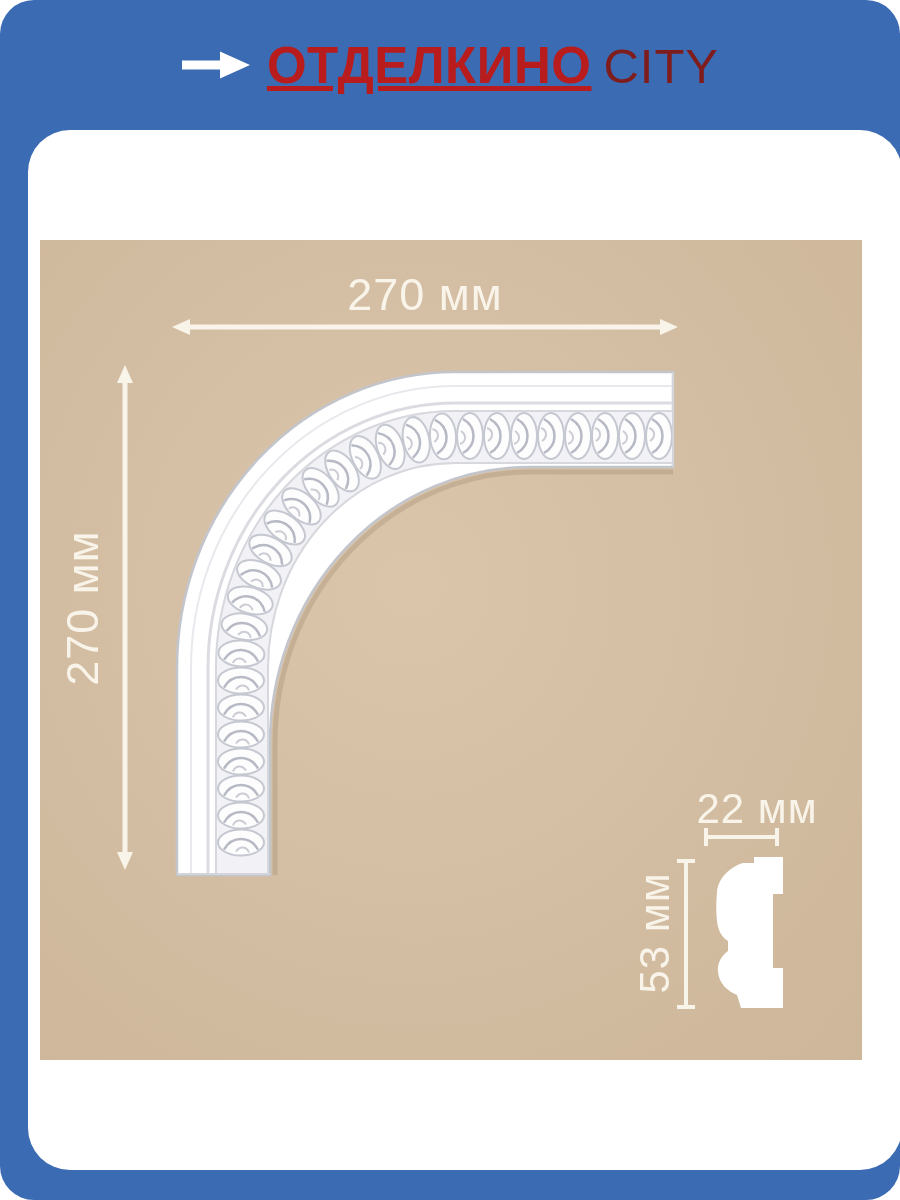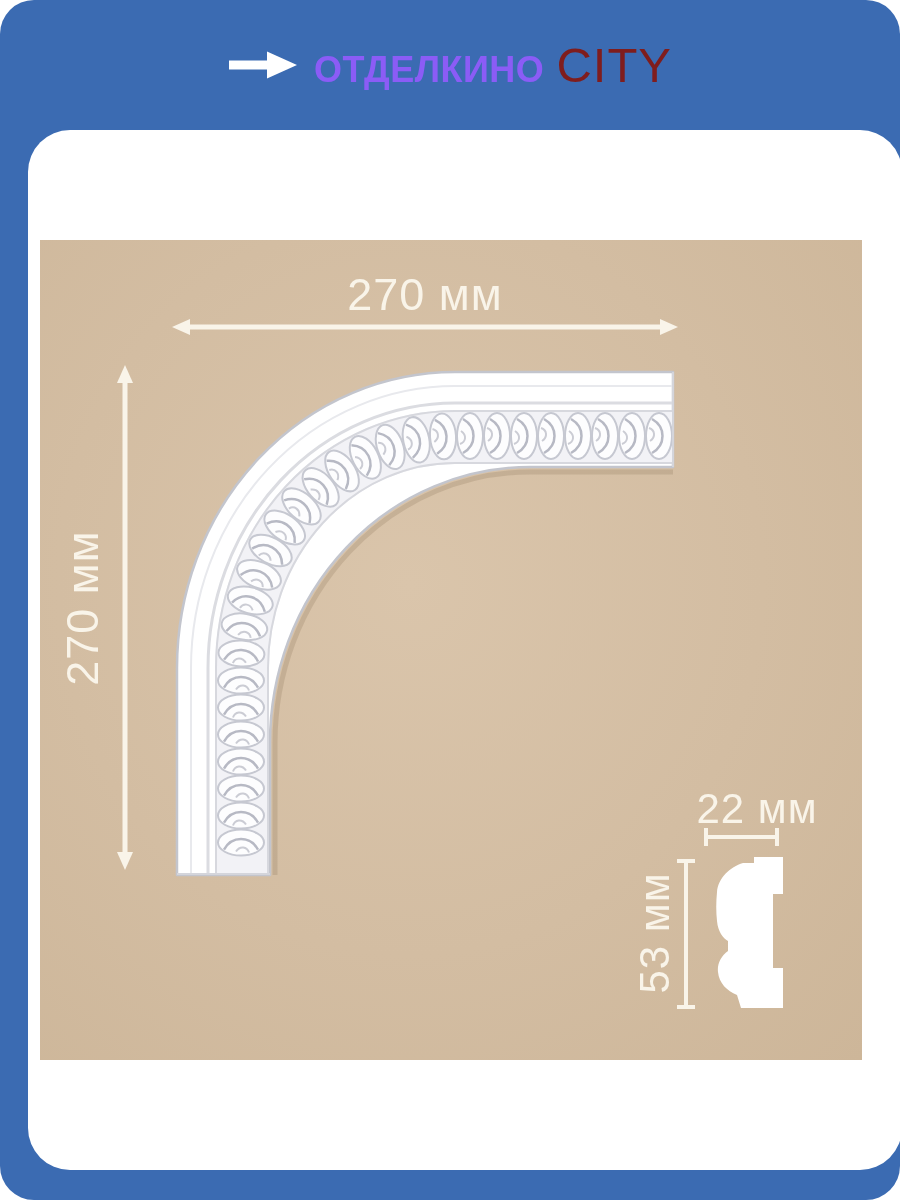--- a/index.html
+++ b/index.html
@@ -8,21 +8,21 @@
     --cream:#f9f4e9;
   }
   html,body{margin:0;padding:0;background:#ffffff;}
   body{font-family:"Liberation Sans", sans-serif; -webkit-font-smoothing:antialiased;}
   .stage{position:relative;width:900px;height:1200px;background:#ffffff;overflow:hidden;}
   .frame{position:absolute;inset:0;background:var(--blue);border-radius:34px;}
   .header{position:absolute;top:0;left:0;width:900px;height:130px;
           display:flex;align-items:center;justify-content:center;gap:16px;}
   .brand-arrow{width:70px;height:30px;display:block;}
   .brand-text{display:flex;align-items:baseline;gap:12px;white-space:nowrap;}
-  .brand-primary{color:#8b5cf6;font-weight:bold;font-size:36px;letter-spacing:0.5px;}
+  .brand-primary{color:#b91c1c;font-weight:bold;font-size:51px;letter-spacing:0.5px;text-decoration:underline;}
   .brand-secondary{color:#7f1d1d;font-weight:normal;font-size:49px;letter-spacing:1px;}
   .card{position:absolute;left:28px;top:130px;width:842px;height:1040px;
         background:#ffffff;border-radius:42px;padding-left:32px;}
   .photo{position:absolute;left:12px;top:110px;width:822px;height:820px;
          background:radial-gradient(ellipse at 45% 42%, #dac5ab 0%, var(--beige) 55%, #cdb699 100%);}
   .photo svg{display:block;width:822px;height:820px;}
 
   
   .dim-line{stroke:var(--cream);stroke-width:5;stroke-linecap:butt;}
   .dim-line-thin{stroke:var(--cream);stroke-width:4;}

